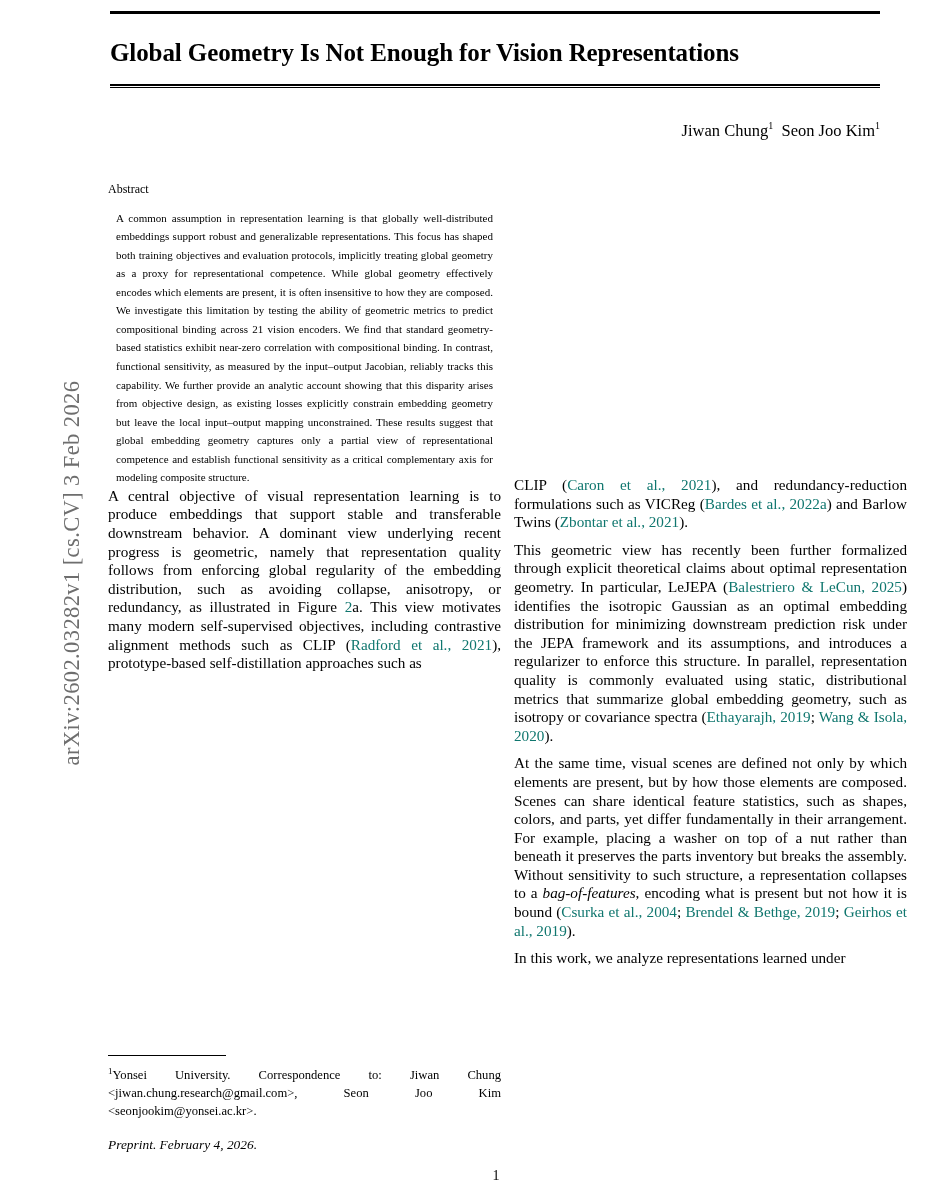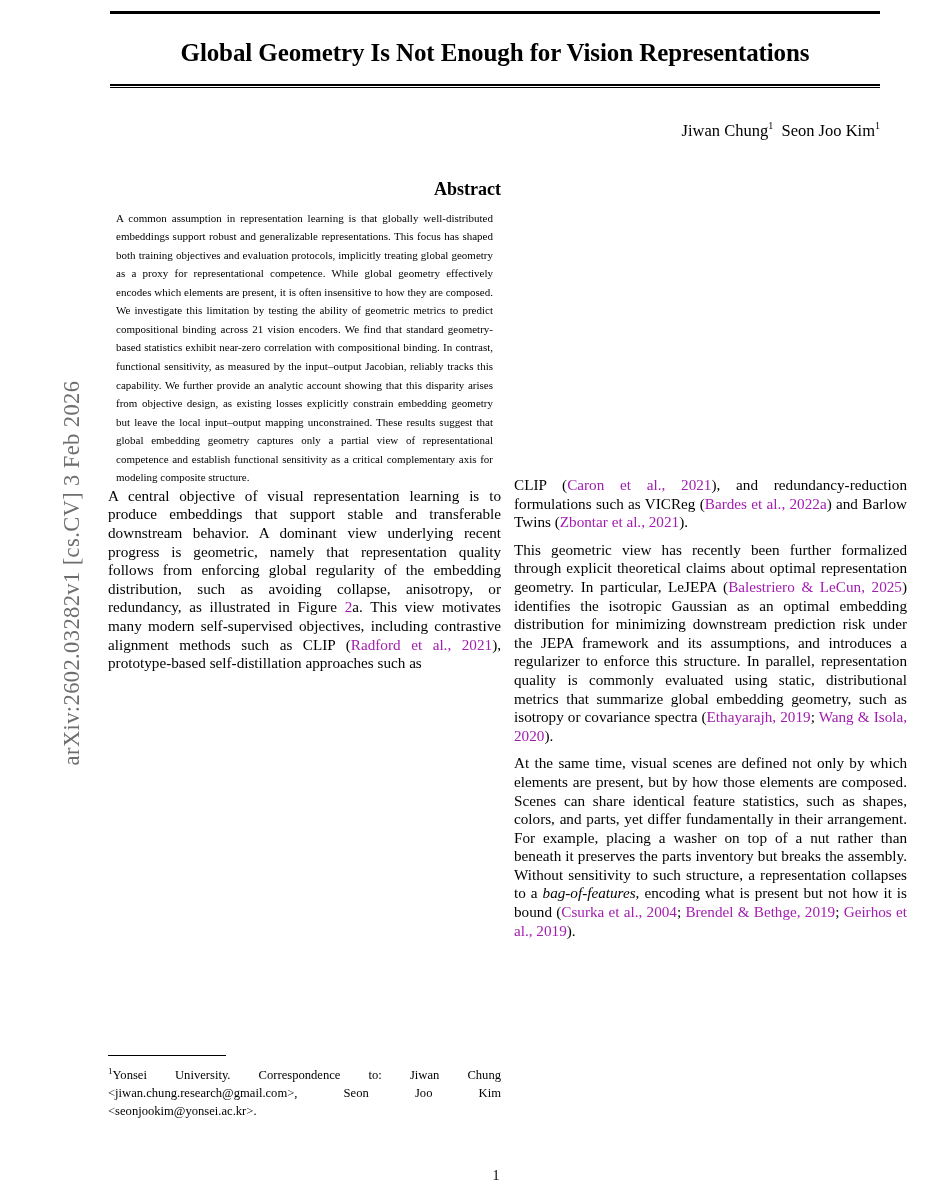--- a/index.html
+++ b/index.html
@@ -41,21 +41,21 @@
     border-top: 3px solid #000;
   }
   .rule-under-title {
     position:absolute; left:48px; top:84px; width:770px; height:4px;
     border-top: 2px solid #000;
     border-bottom: 1px solid #000;
   }
 
   #paper-title {
     position:absolute; left:48px; top:22px; width:770px;
-    text-align:center;
+    text-align:left;
     font-size: 25px;
     font-weight: bold;
     font-family: "Liberation Serif", serif;
     letter-spacing: -0.1px;
   }
 
   #authors {
     position:absolute; left:48px; top:120px; width:770px;
     text-align:right;
     font-size: 16.5px;
@@ -69,23 +69,23 @@
     top: 180px;
     width: 393px;
     font-size: 15.2px;
     line-height: 18.6px;
     text-align: justify;
   }
   #col-left  { left: 46px; }
   #col-right { left: 452px; }
 
   .abstract-head {
-    text-align:right;
-    font-weight:bold;
-    font-size: 18px;
+    text-align:left;
+    font-weight:normal;
+    font-size: 12px;
     margin: 0 0 10px 0;
   }
   .abstract-body {
     padding: 0 8px;
     font-size: 11px;
     line-height: 18.55px;
     text-align: justify;
     text-justify: inter-word;
     hyphens: manual;
   }
@@ -97,21 +97,21 @@
     text-align: left;
   }
 
   p.body {
     margin: 0 0 9px 0;
     text-align: justify;
     text-justify: inter-word;
   }
   p.body.tight { margin-bottom: 0; }
 
-  .cite { color: #a21caf; }
+  .cite { color: #0f766e; }
   .ital { font-style: italic; }
 
   
   #footnote-area {
     position:absolute;
     left: 46px;
     top: 1055px;
     width: 393px;
     font-size: 12.6px;
     line-height: 18px;
@@ -162,24 +162,26 @@
   <div class="col" id="col-right">
 
     <div style="margin-top:296px;">
 
       <p class="body"><span>CLIP (</span><span class="cite">Caron et al., 2021</span><span>), and redundancy-reduction formulations such as VICReg (</span><span class="cite">Bardes et al., 2022a</span><span>) and Barlow Twins (</span><span class="cite">Zbontar et al., 2021</span><span>).</span></p>
 
       <p class="body"><span>This geometric view has recently been further formalized through explicit theoretical claims about optimal representation geometry. In particular, LeJEPA (</span><span class="cite">Balestriero &amp; LeCun, 2025</span><span>) identifies the isotropic Gaussian as an optimal embedding distribution for minimizing downstream prediction risk under the JEPA framework and its assumptions, and introduces a regularizer to enforce this structure. In parallel, representation quality is commonly evaluated using static, distributional metrics that summarize global embedding geometry, such as isotropy or covariance spectra (</span><span class="cite">Ethayarajh, 2019</span><span>; </span><span class="cite">Wang &amp; Isola, 2020</span><span>).</span></p>
 
       <p class="body"><span>At the same time, visual scenes are defined not only by which elements are present, but by how those elements are composed. Scenes can share identical feature statistics, such as shapes, colors, and parts, yet differ fundamentally in their arrangement. For example, placing a washer on top of a nut rather than beneath it preserves the parts inventory but breaks the assembly. Without sensitivity to such structure, a representation collapses to a </span><span class="ital">bag-of-features</span><span>, encoding what is present but not how it is bound (</span><span class="cite">Csurka et al., 2004</span><span>; </span><span class="cite">Brendel &amp; Bethge, 2019</span><span>; </span><span class="cite">Geirhos et al., 2019</span><span>).</span></p>
 
+      <p class="body tight">In this work, we analyze representations learned under</p>
     </div>
 
   </div>
 
   <div id="footnote-area">
     <div id="footnote-rule"></div>
     <div id="footnote-text"><span class="sup">1</span><span>Yonsei University.  Correspondence to:  Jiwan Chung &lt;jiwan.chung.research@gmail.com&gt;,  Seon Joo Kim &lt;seonjookim@yonsei.ac.kr&gt;.</span></div>
+    <div id="preprint-line">Preprint. February 4, 2026.</div>
   </div>
 
   <div id="page-number">1</div>
 
 </div>
 
 </body></html>

